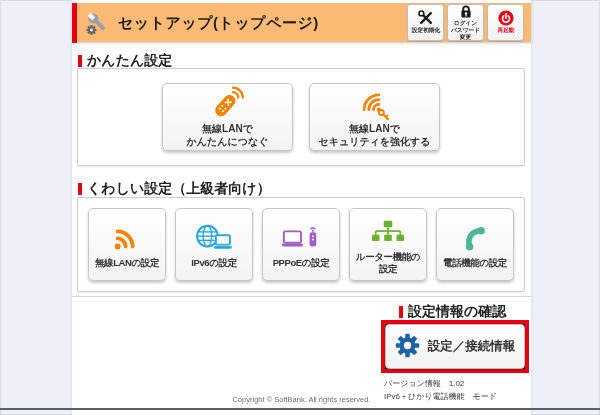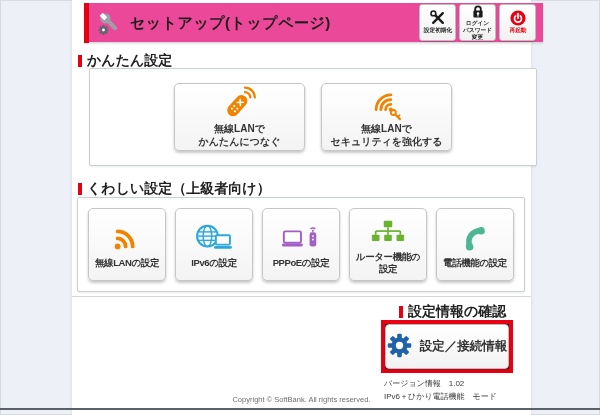--- a/index.html
+++ b/index.html
@@ -3,21 +3,21 @@
 <meta charset="utf-8">
 <style>
   * { margin:0; padding:0; box-sizing:border-box; }
   body { font-family:"Liberation Sans","DejaVu Sans",sans-serif; background:#fff; }
   .stage { position:relative; width:600px; height:415px; background:#edf1f7; overflow:hidden;
            box-shadow: inset 0 0 0 1px #d6dbe2; }
   .content { position:absolute; left:72px; top:0; width:459px; height:415px; background:#fff;
              box-shadow:0 0 4px rgba(0,0,0,0.10); }
 
   
-  .header { position:absolute; left:12px; top:3px; width:100%; height:40px; background:#ec4899;
+  .header { position:absolute; left:0; top:3px; width:100%; height:40px; background:#fdba74;
             border-bottom:1px solid #d7dade; box-shadow:0 1px 2px rgba(0,0,0,0.10); }
   .header-redbar { position:absolute; left:0; top:0; width:5px; height:40px; background:#e60012; }
   .header-icon { position:absolute; left:13px; top:7px; width:26px; height:26px; }
   .page-title { position:absolute; left:46px; top:0; line-height:40px; font-size:15px;
                 font-weight:bold; color:#1c1c1c; letter-spacing:0.5px; }
   .header-btns { position:absolute; right:7px; top:1px; display:flex; gap:3px; }
   .hbtn { width:37px; height:37px; background:linear-gradient(#ffffff,#f1f1f1);
           border:1px solid #bdbdbd; border-radius:3px; box-shadow:0 1px 1px rgba(0,0,0,0.15);
           display:flex; flex-direction:column; align-items:center; justify-content:center;
           gap:1px; cursor:pointer; padding:1px; }
@@ -29,39 +29,39 @@
   
   .sec-title { position:absolute; left:6px; display:flex; align-items:center; gap:5px;
                font-size:14px; font-weight:bold; color:#222; }
   .sec-bar { width:4px; height:12px; background:#e60012; display:inline-block; }
   .t1 { top:52px; } .t2 { top:180px; } .t3 { left:312px; top:303px;padding-left:15px; }
 
   
   .box { position:absolute; left:5px; width:448px; background:#fff;
          border:1px solid #c9cdd4; border-radius:2px; box-shadow:0 1px 2px rgba(0,0,0,0.08);
          display:flex; align-items:center; justify-content:center; }
-  .box1 { top:68px;  height:98px; gap:16px;margin-left:12px; }
+  .box1 { top:68px;  height:98px; gap:16px; }
   .box2 { top:197px; height:95px; gap:9px; }
 
   .tile { background:linear-gradient(#ffffff,#f3f3f3); border:1px solid #c6c6c6; border-radius:5px;
           box-shadow:0 2px 3px rgba(0,0,0,0.22); display:flex; flex-direction:column;
           align-items:center; justify-content:center; cursor:pointer; }
   .bigbtn { width:131px; height:68px; gap:3px; }
   .midbtn { width:78px;  height:73px; gap:2px; }
   .tile-icon { display:flex; align-items:center; justify-content:center; }
   .bigbtn .tile-icon { height:34px; }
   .midbtn .tile-icon { height:34px; }
   .tile-label { font-size:10px; font-weight:bold; color:#333; line-height:1.25;
                 text-align:center; white-space:pre-line; }
   .midbtn .tile-label { font-size:9.5px; letter-spacing:-0.4px; line-height:1.2; }
 
   .divider { position:absolute; left:0; width:100%; top:296px; border-top:1px solid #d2d6dc; }
 
   
-  .red-frame { position:absolute; left:309px; top:320px; width:132px; height:53px;
+  .red-frame { position:absolute; left:309px; top:320px; width:148px; height:53px;
                border:4px solid #e60012; background:#0f172a; }
   .infobtn { width:100%; height:100%; background:linear-gradient(#ffffff,#f2f2f2);
              border:1px solid #bdbdbd; border-radius:4px; box-shadow:0 1px 2px rgba(0,0,0,0.2);
              display:flex; align-items:center; justify-content:center; gap:8px; cursor:pointer; }
   .infobtn-label { font-size:12.5px; font-weight:bold; color:#333; }
 
   .version { position:absolute; left:312px; top:378px; font-size:8px; color:#3a3a3a; line-height:1.6; }
   .copyright { position:absolute; left:0; width:100%; top:395px; text-align:center;
                font-size:7.5px; color:#6f6f6f; }
   .bottom-frame-line { position:absolute; left:0; width:100%; top:408px; height:2px; background:#5a6068; }

